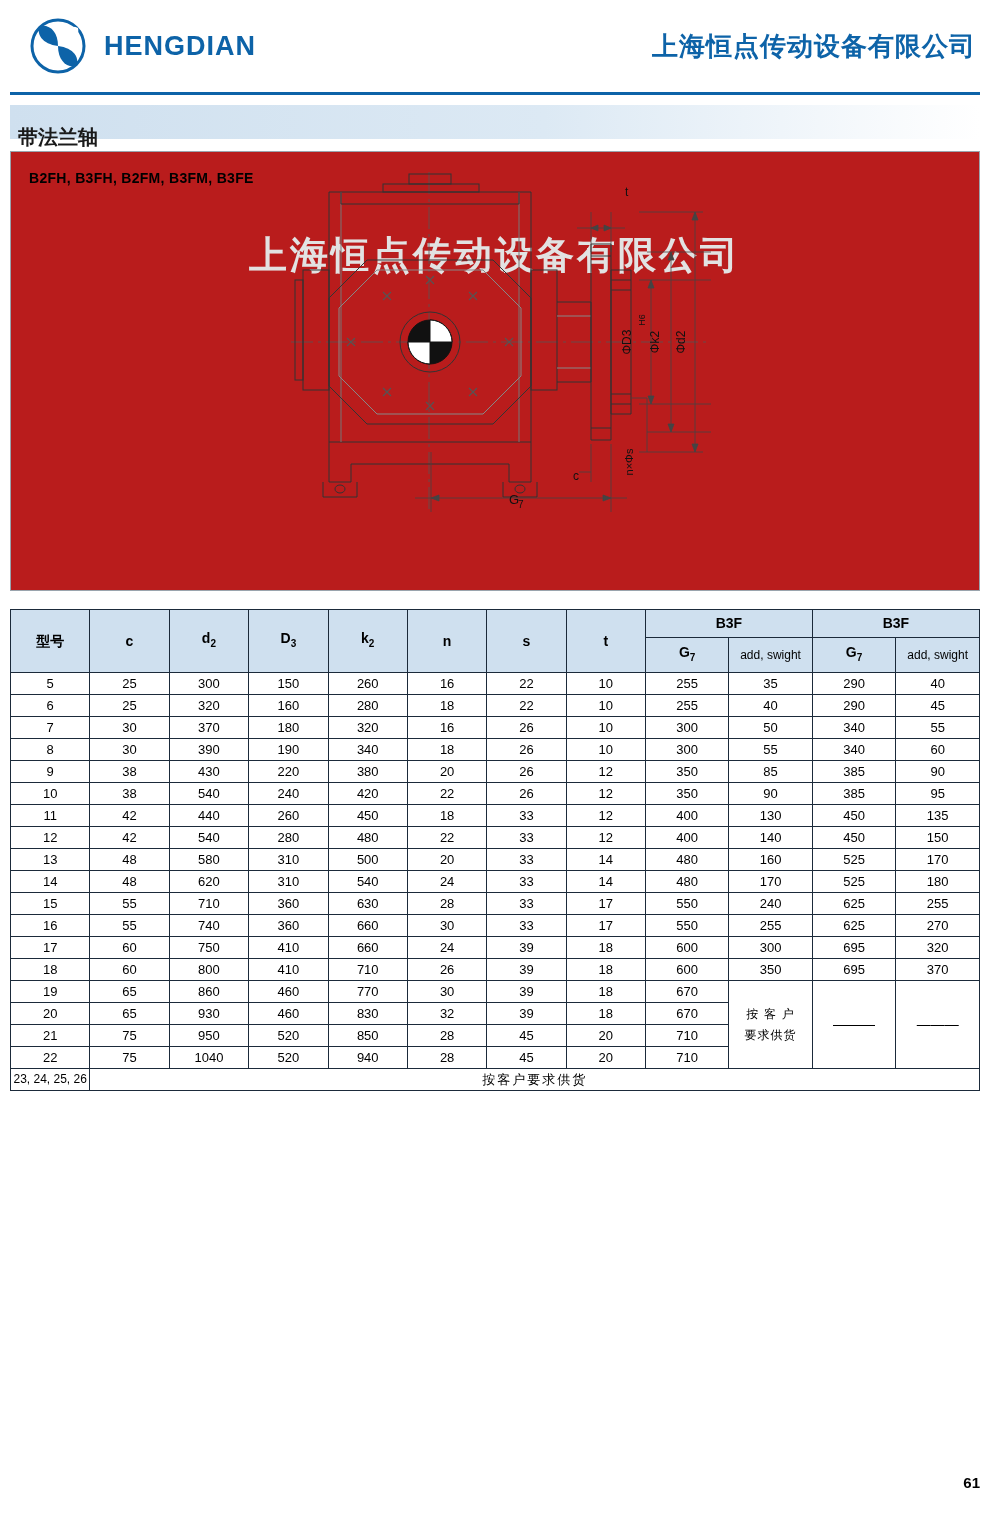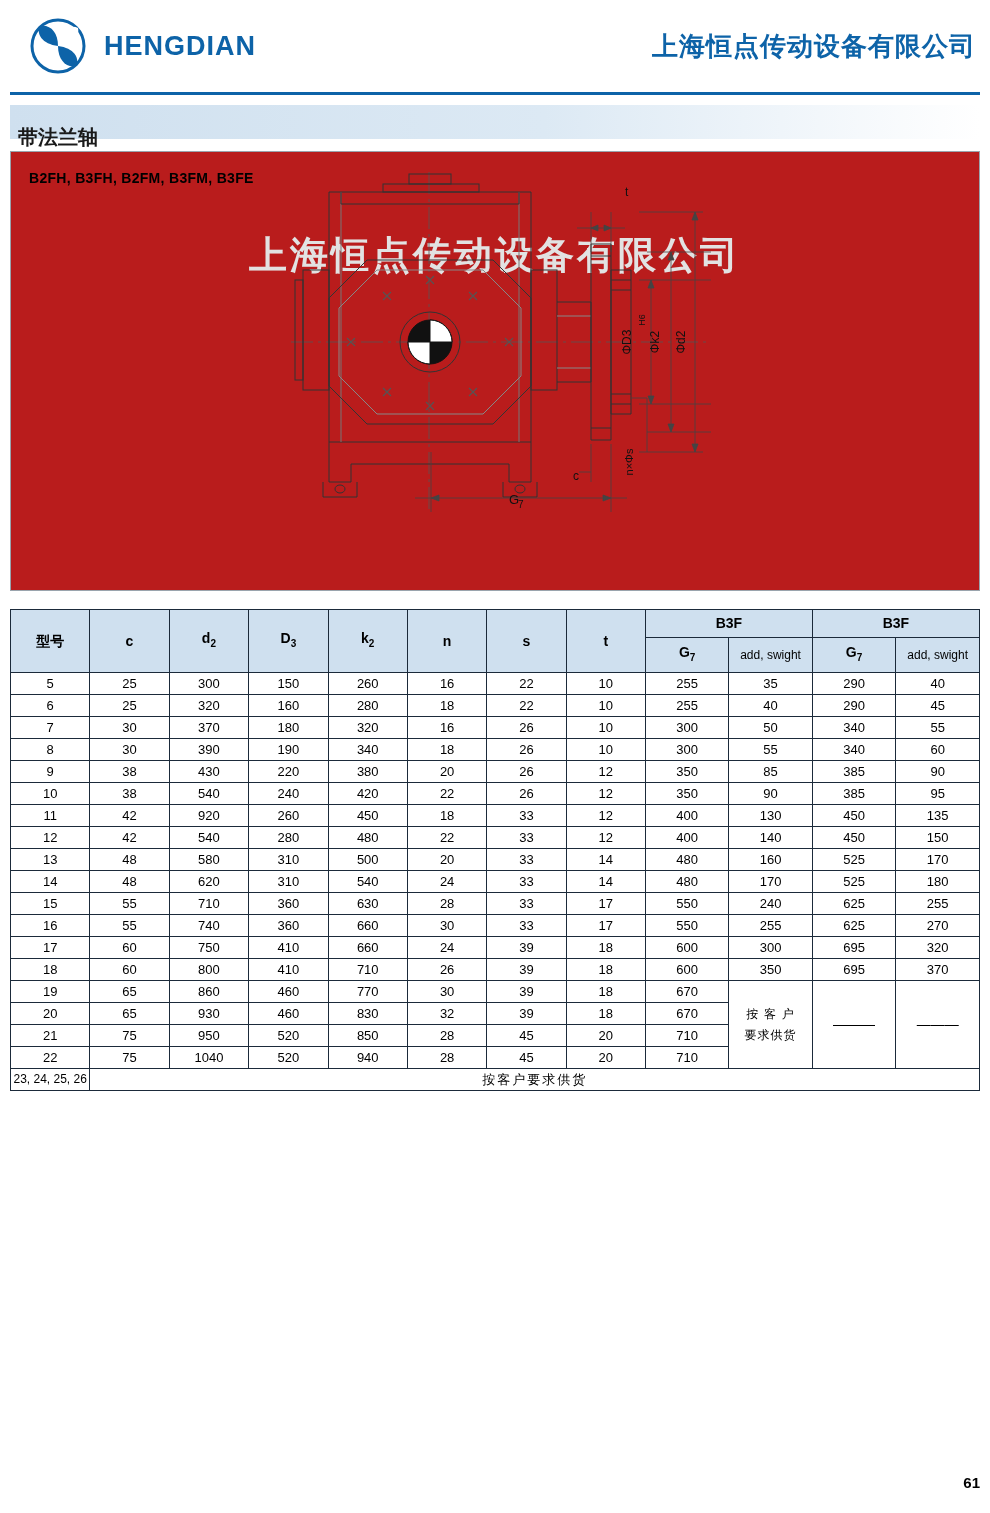--- a/index.html
+++ b/index.html
@@ -457,21 +457,21 @@
           <td>26</td>
           <td>12</td>
           <td>350</td>
           <td>90</td>
           <td>385</td>
           <td>95</td>
         </tr>
         <tr>
           <td class="model">11</td>
           <td>42</td>
-          <td>920</td>
+          <td>440</td>
           <td>260</td>
           <td>450</td>
           <td>18</td>
           <td>33</td>
           <td>12</td>
           <td>400</td>
           <td>130</td>
           <td>450</td>
           <td>135</td>
         </tr>

